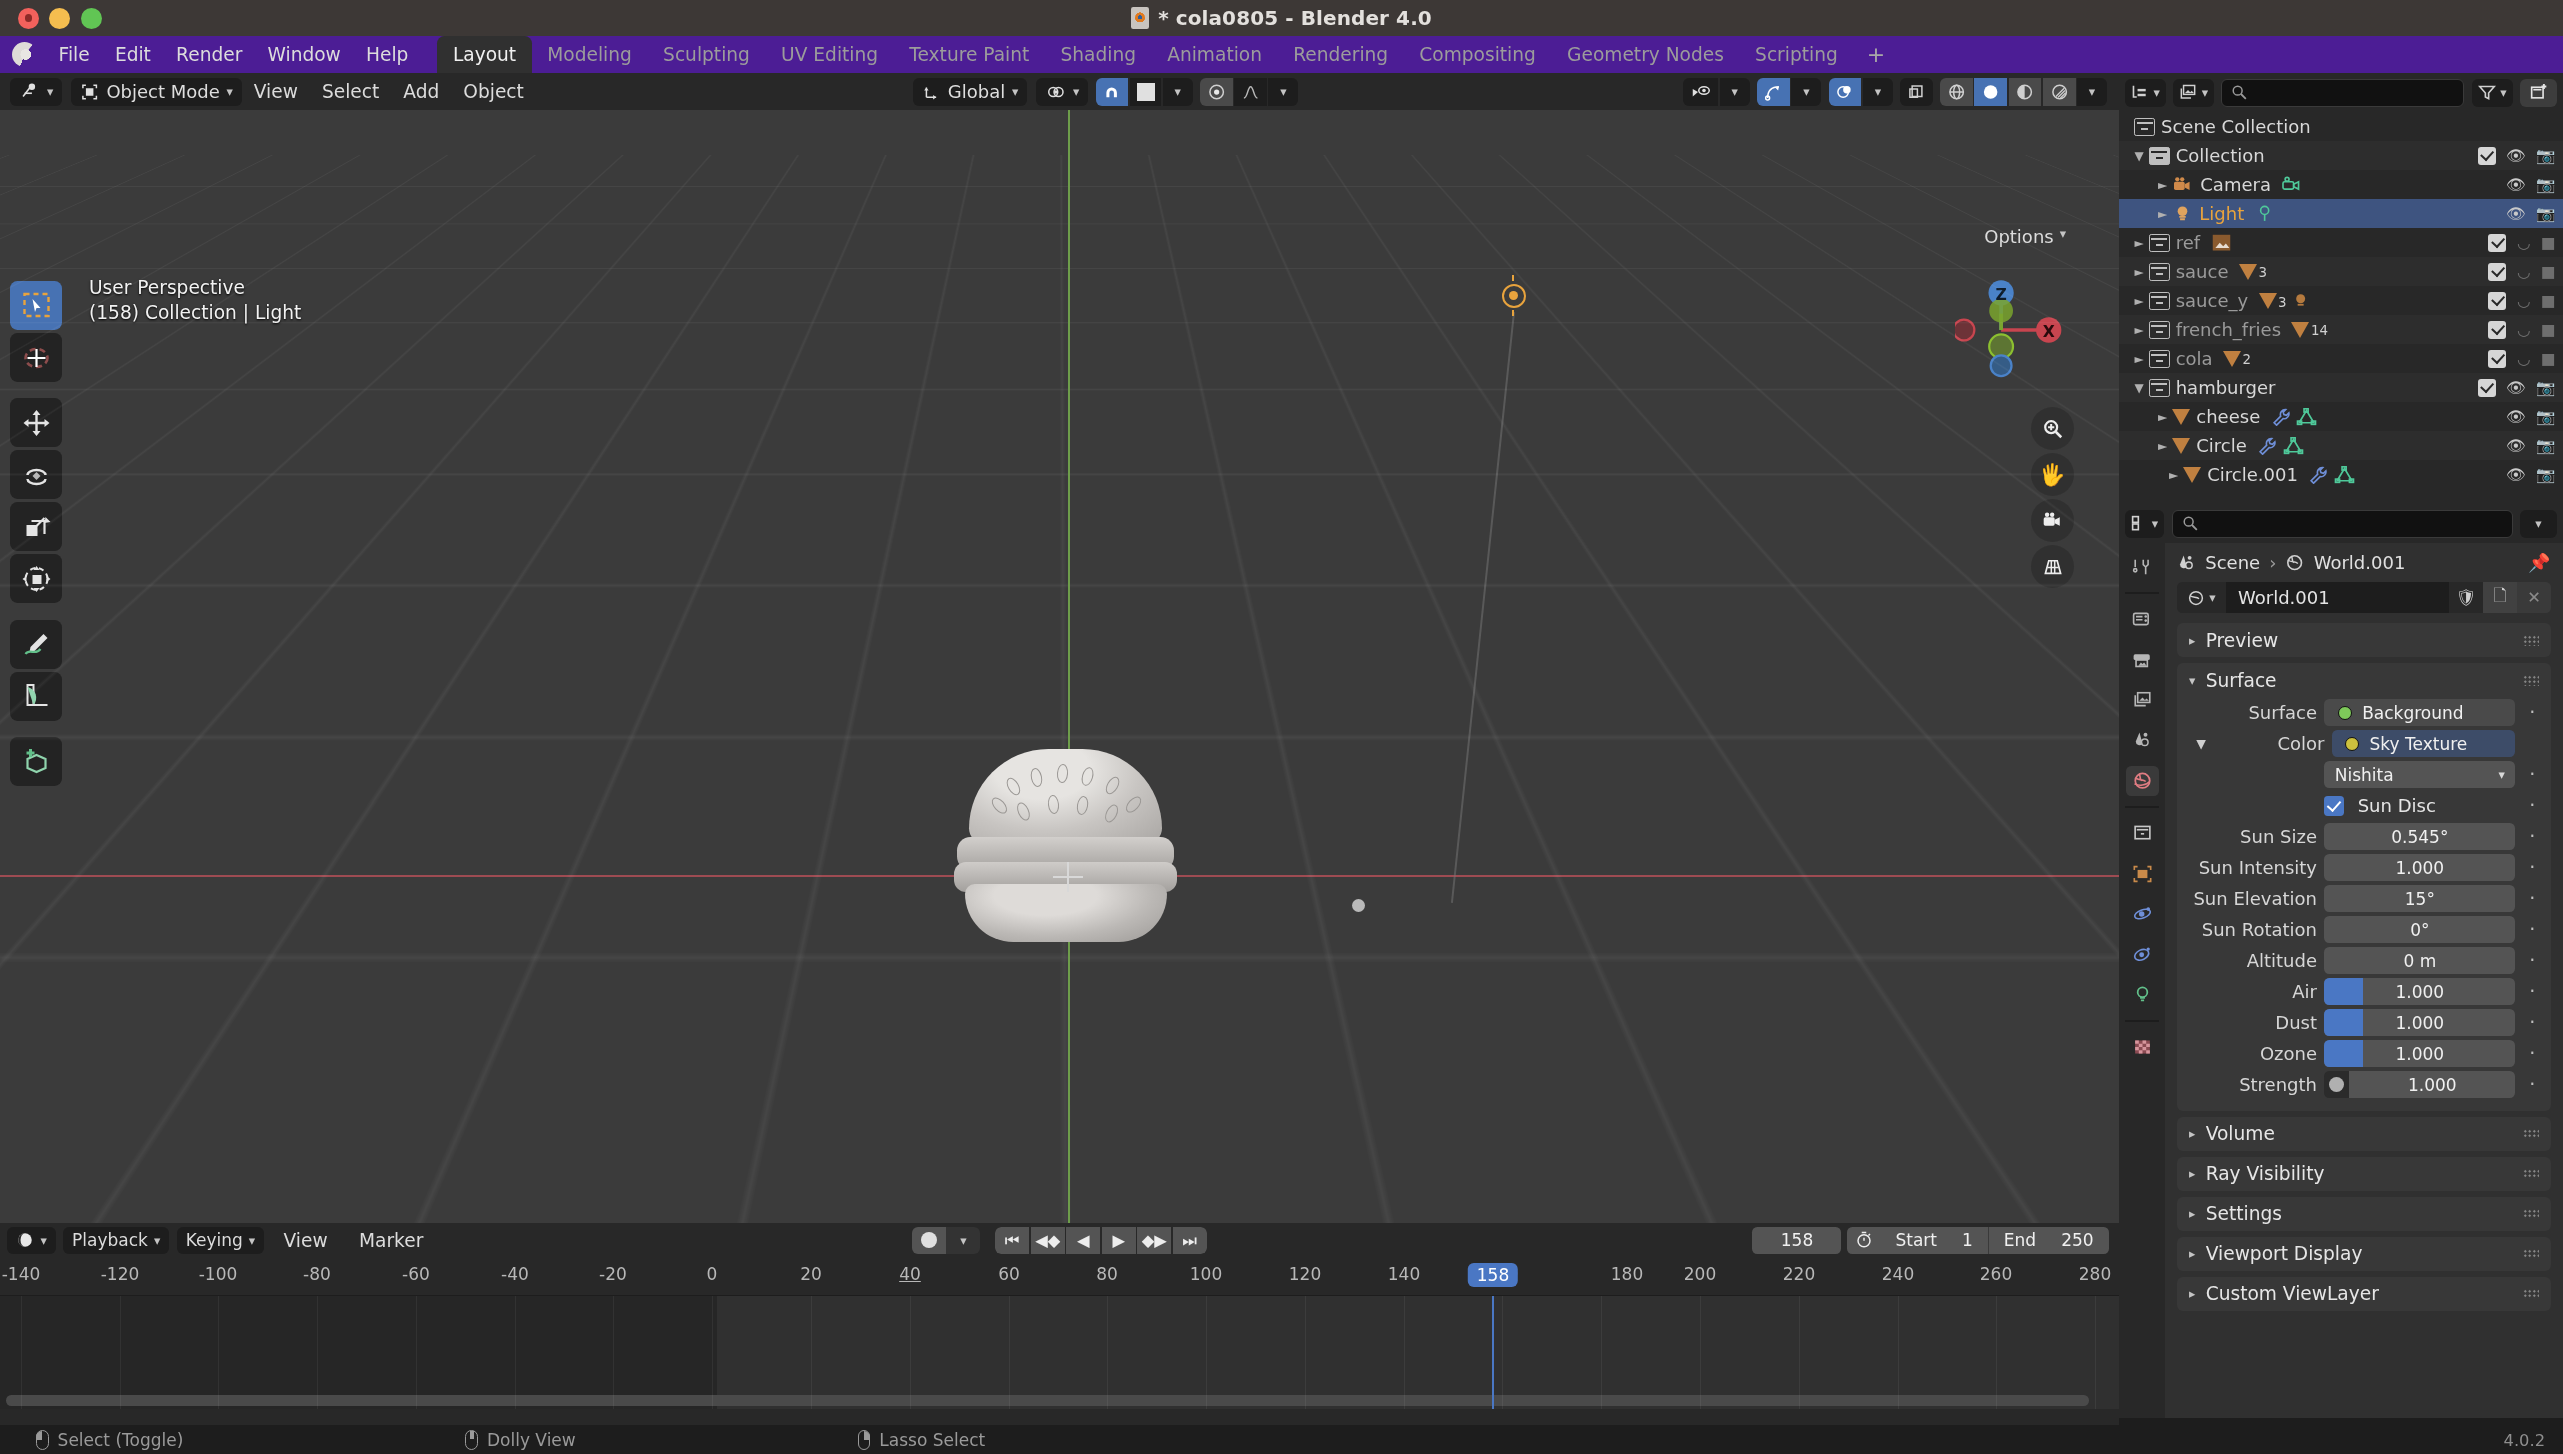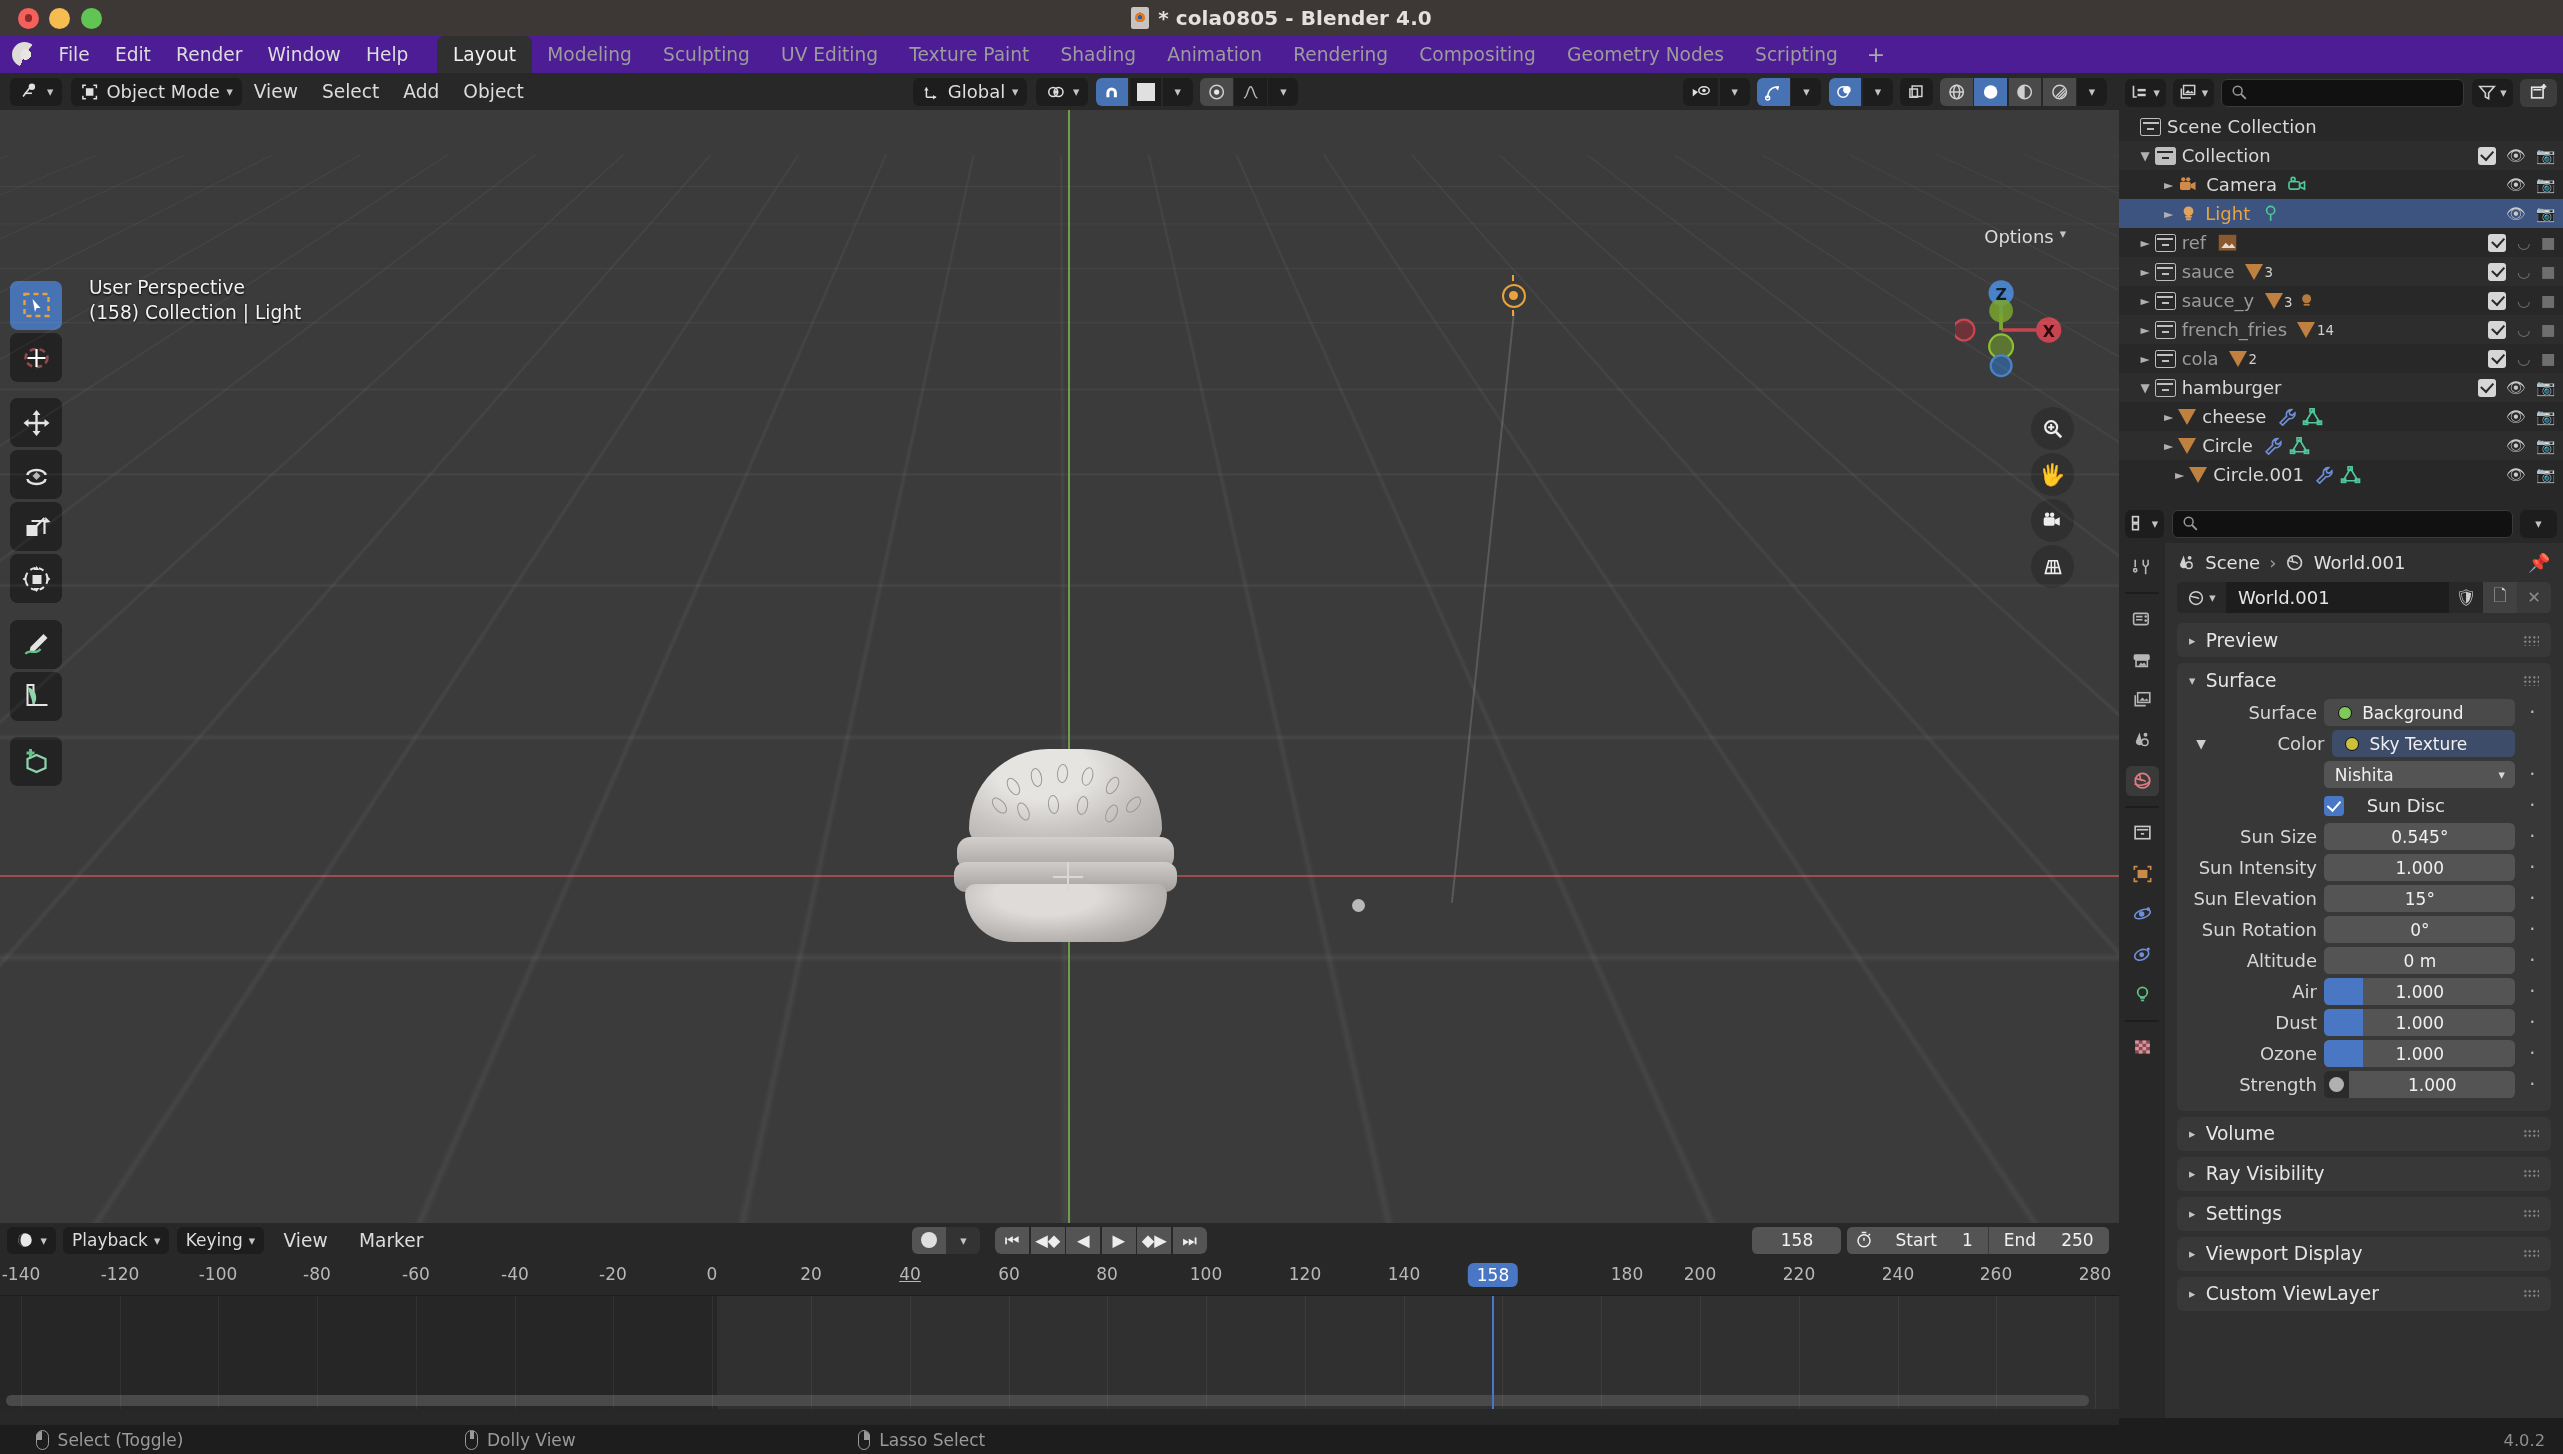--- a/index.html
+++ b/index.html
@@ -122,21 +122,21 @@
   .tool.sel{ background:#4772b3; }
   .tool-gap{ height:10.4px; }
 
   
   #outliner{position:absolute;left:2119px;top:73px;width:444px;height:431px;background:#282828;}
   #ol-header{height:39px;display:flex;align-items:center;gap:7.4px;padding:0 6px;background:#282828;}
   .ol-btn{height:28px;min-width:37px;border-radius:6px;background:#1d1d1d;display:flex;align-items:center;justify-content:center;gap:4.5px;color:#d6d6d6;font-size:15.6px;padding:0 6px;}
   .ol-btn.hl{background:#3d3d3d;}
   #ol-search{flex:1;height:28px;background:#111;border-radius:6px;display:flex;align-items:center;padding:0 9px;gap:7.4px;color:#7c7c7c;font-size:16.3px;border:0.7px solid #3a3a3a;}
   #ol-tree{background:#282828;height:392px;overflow:hidden;font-size:18px;}
-  .ol-row{height:29px;display:flex;align-items:center;padding-left:6px;position:relative;}
+  .ol-row{height:29px;display:flex;align-items:center;padding-left:0;position:relative;}
   .ol-row.sel{background:#3e5480;}
   .ol-row.alt{background:#2d2d2d;}
   .ol-disc{width:19.3px;text-align:center;font-size:12px;color:#b0b0b0;}
   .ol-label{margin-left:6px;color:#d8d8d8;}
   .ol-label.dim{color:#9a9a9a;}
   .ol-label.orange{color:#e8a33d;}
   .ol-icons{margin-left:10.4px;display:flex;align-items:center;gap:4.5px;}
   .ol-right{position:absolute;right:7.4px;display:flex;align-items:center;gap:10.4px;}
   .cbx{width:18px;height:18px;border-radius:3px;background:#d6d6d6;position:relative;}
   .cbx::after{content:"";position:absolute;left:5.2px;top:1.5px;width:6px;height:10.4px;border:solid #282828;border-width:0 2.2px 2.2px 0;transform:rotate(42deg);}
@@ -1044,21 +1044,21 @@
         <span class="plabel"></span>
         <div class="select-field">
           <span>Nishita</span>
           <span class="tri-down">▾</span>
         </div>
         <div class="dotbtn">·</div>
       </div>
 
       <div class="prow">
         <span class="plabel"></span>
-        <div style="flex:1;display:flex;align-items:center;gap:23px">
+        <div style="flex:1;display:flex;align-items:center;gap:14px">
           <span class="chk"></span>
           <span style="font-size:18px">Sun Disc</span>
         </div>
         <div class="dotbtn">·</div>
       </div>
 
       <div class="prow">
           <span class="plabel">Sun Size</span>
         <div class="pfield">
             <span class="sval">0.545°</span>

